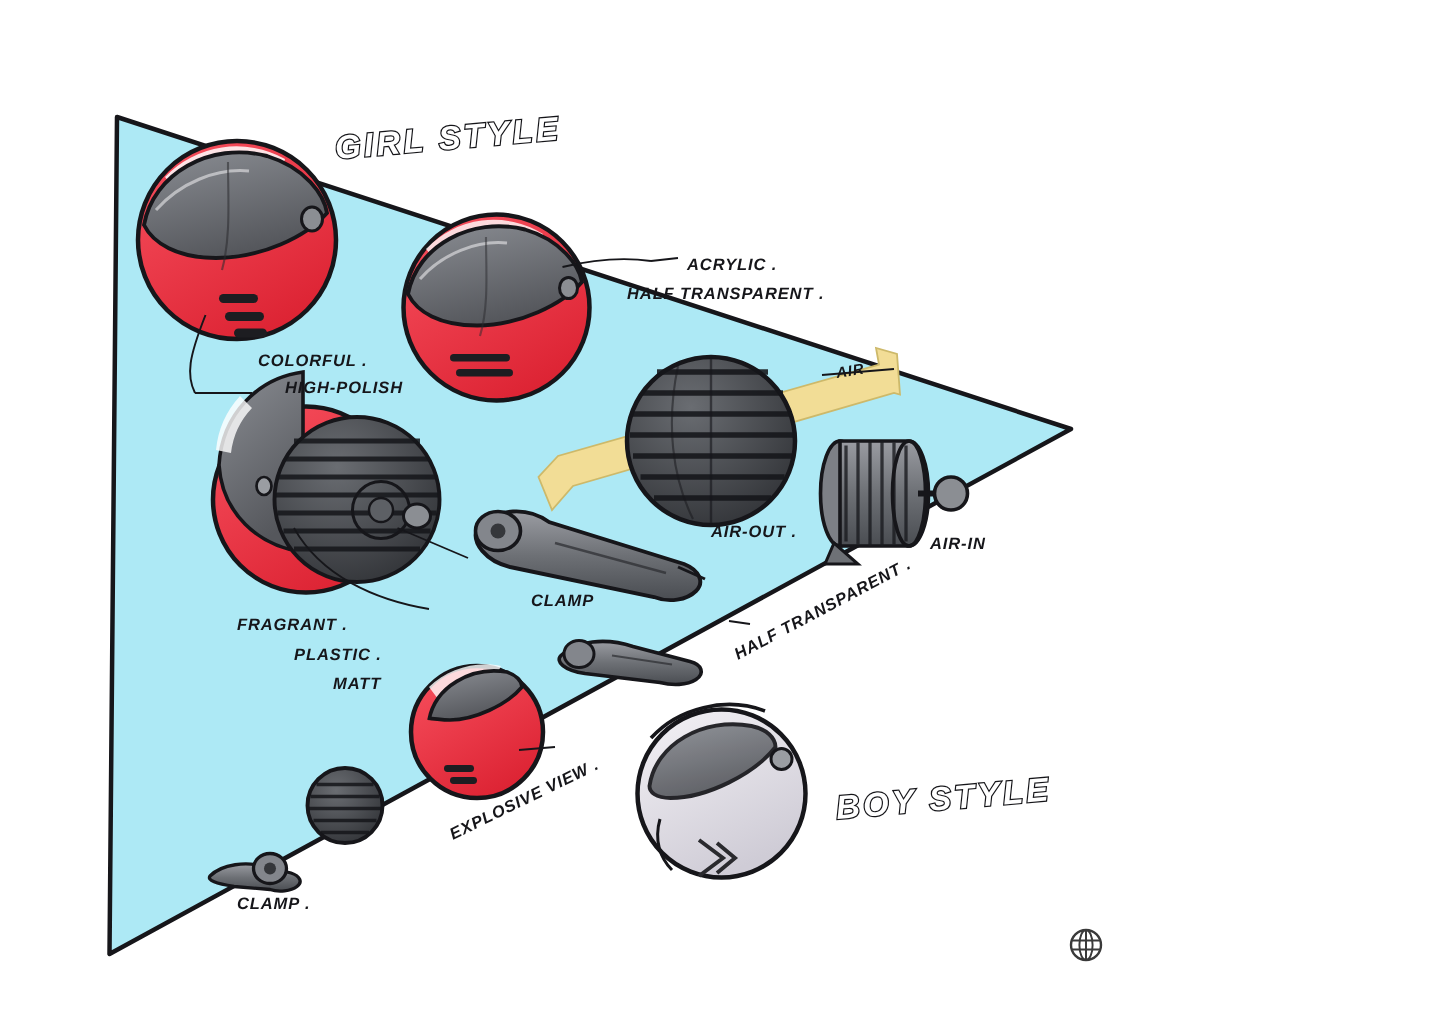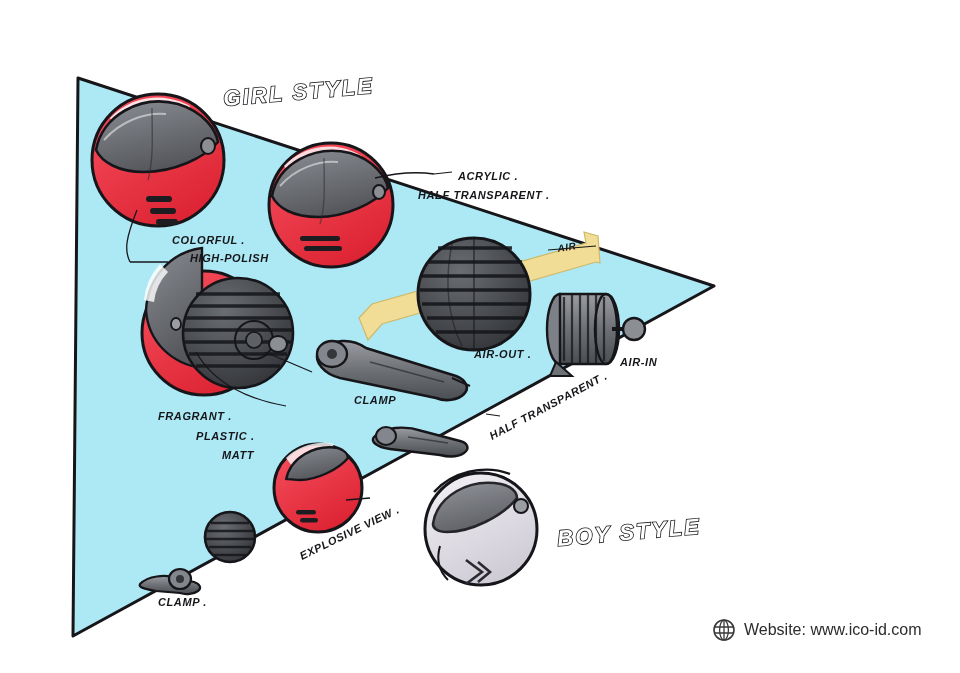--- a/index.html
+++ b/index.html
@@ -236,16 +236,15 @@
   <text class="title-txt" x="224" y="106" transform="rotate(-5 224 106)">GIRL STYLE</text>
   <text class="title-txt" x="558" y="546" transform="rotate(-5 558 546)">BOY STYLE</text>
 </svg>
 
 <div class="foot">
   <svg width="24" height="24" viewBox="0 0 24 24">
     <circle cx="12" cy="12" r="10" fill="none" stroke="#3a3a3a" stroke-width="1.6"></circle>
     <ellipse cx="12" cy="12" rx="4.4" ry="10" fill="none" stroke="#3a3a3a" stroke-width="1.3"></ellipse>
     <path d="M2.4,9 h19.2 M2.4,15 h19.2 M12,2 v20" fill="none" stroke="#3a3a3a" stroke-width="1.3"></path>
   </svg>
-  <span>Website: www.ico-id.com</span>
 </div>
 
 </div>
 
 </body></html>

